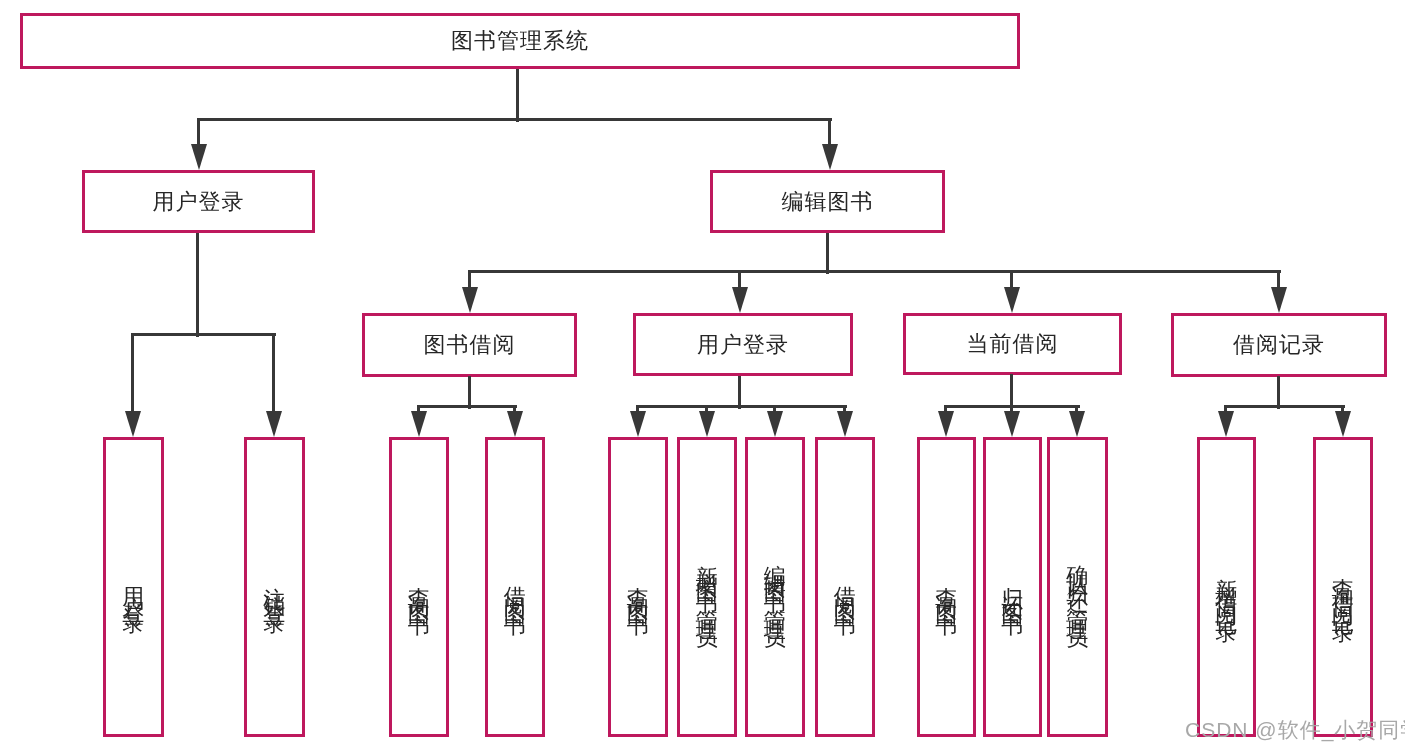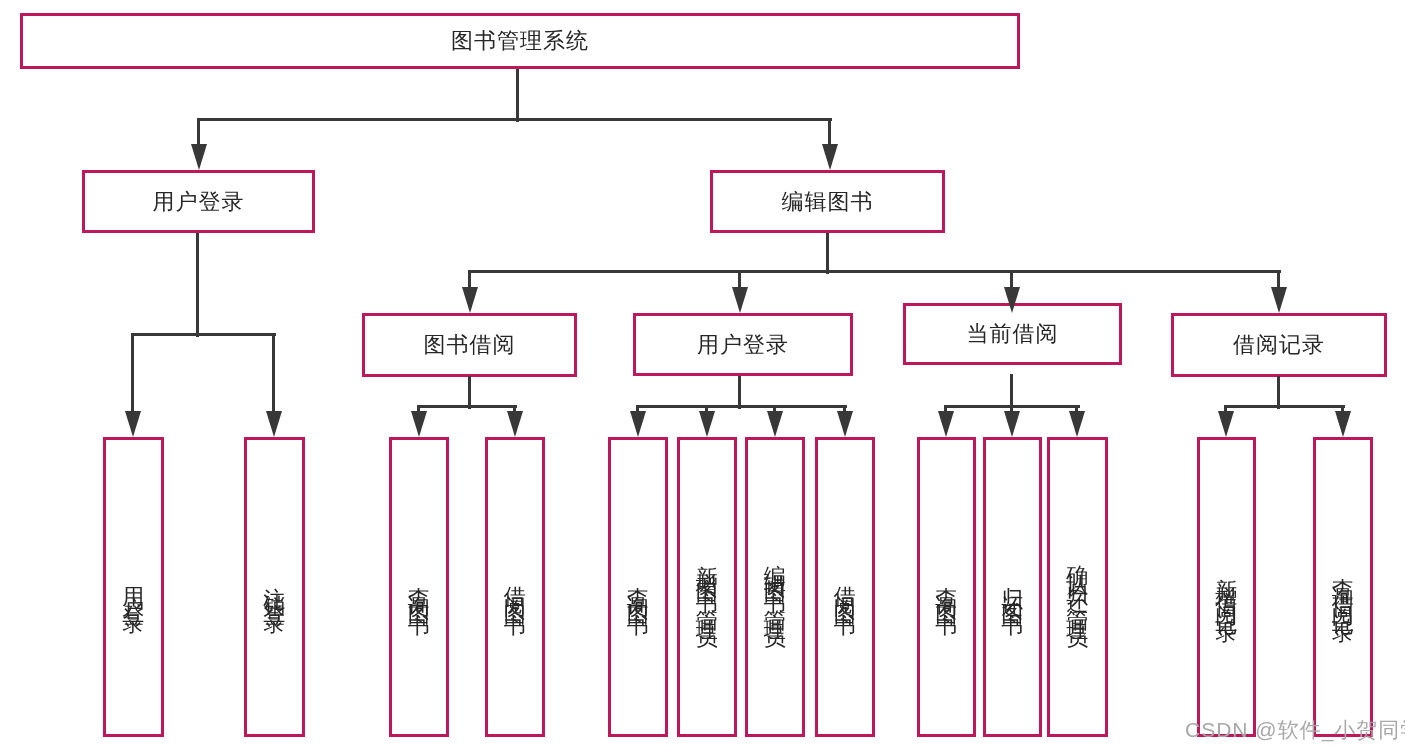--- a/index.html
+++ b/index.html
@@ -61,21 +61,21 @@
   <div class="box" style="left:710px;top:170px;width:235px;height:63px;">
     <span>编辑图书</span>
   </div>
 
   <div class="box" style="left:362px;top:313px;width:215px;height:64px;">
     <span>图书借阅</span>
   </div>
   <div class="box" style="left:633px;top:313px;width:220px;height:63px;">
     <span>用户登录</span>
   </div>
-  <div class="box" style="left:903px;top:303px;width:219px;height:62px;">
+  <div class="box" style="left:903px;top:313px;width:219px;height:62px;">
     <span>当前借阅</span>
   </div>
   <div class="box" style="left:1171px;top:313px;width:216px;height:64px;">
     <span>借阅记录</span>
   </div>
 
   <div class="box vbox" style="left:103px;top:437px;width:61px;height:300px;">
     <span>用户登录</span>
   </div>
   <div class="box vbox" style="left:244px;top:437px;width:61px;height:300px;">

